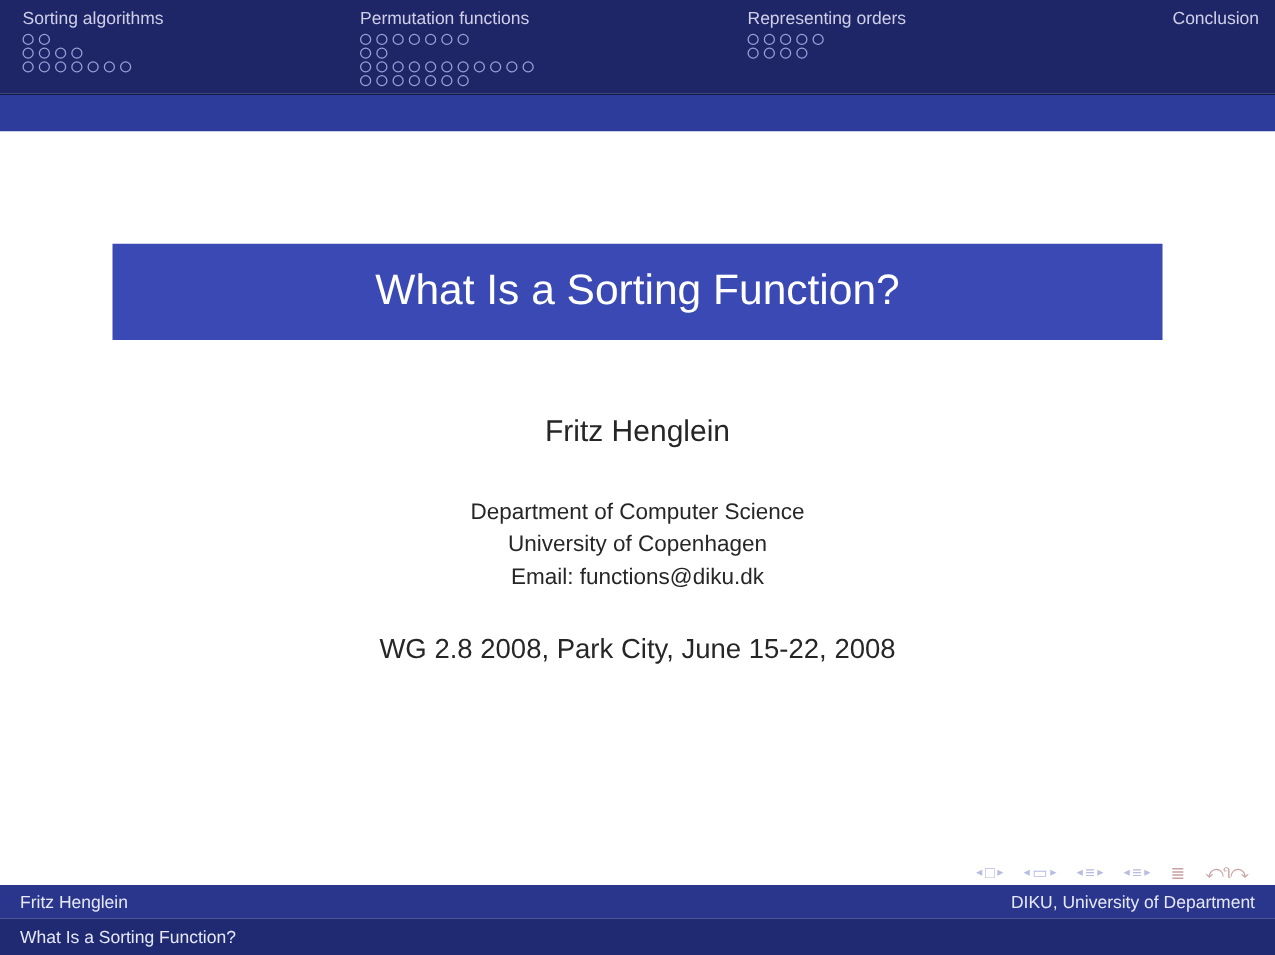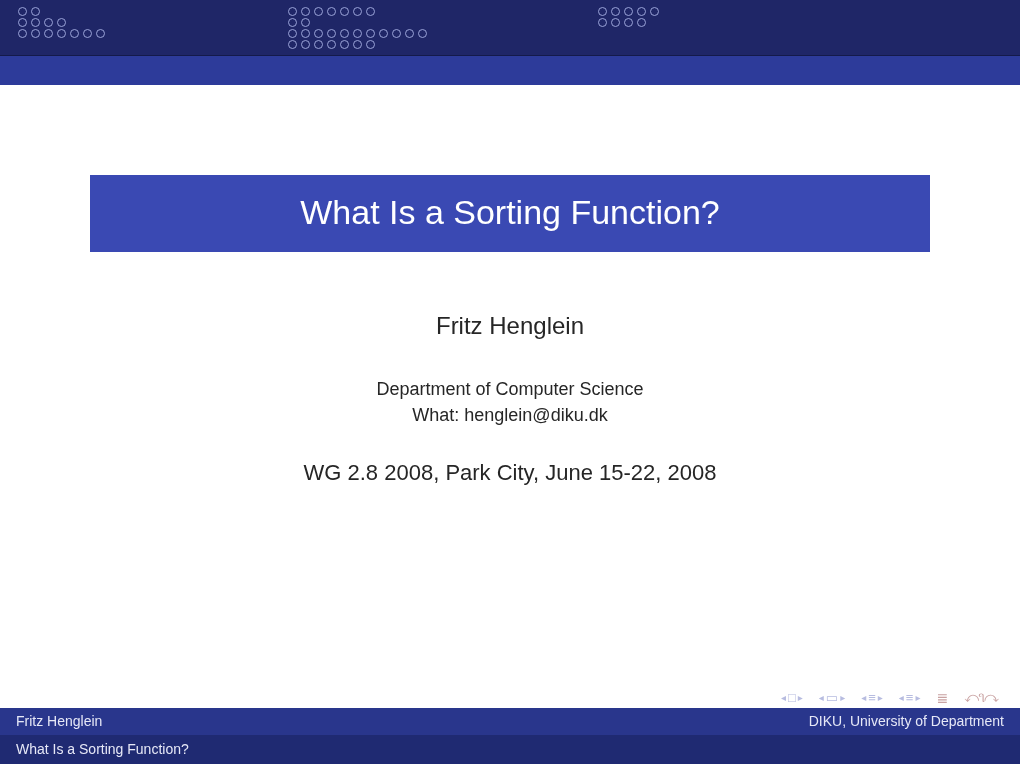--- a/index.html
+++ b/index.html
@@ -106,20 +106,26 @@
     background: var(--footer-darker);
     color:#e6e8f7;
     font-size:14px;
     padding:6px 16px 7px 16px;
   }
 </style>
 </head>
 <body>
 
 <div class="topbar">
+  <div class="nav-row">
+    <div class="nav-col c1"><span class="nav-label">Sorting algorithms</span></div>
+    <div class="nav-col c2"><span class="nav-label">Permutation functions</span></div>
+    <div class="nav-col c3"><span class="nav-label">Representing orders</span></div>
+    <div class="nav-col c4"><span class="nav-label">Conclusion</span></div>
+  </div>
   <div class="dots-row">
     <div class="dots-col c1">
         <div class="dotline">
           <span class="dot"></span>
           <span class="dot"></span>
         </div>
         <div class="dotline">
           <span class="dot"></span>
           <span class="dot"></span>
           <span class="dot"></span>
@@ -190,21 +196,22 @@
     <div class="dots-col c4"></div>
   </div>
 </div>
 <div class="top-accent"></div>
 
 <div class="main">
   <div class="title-banner">What Is a Sorting Function?</div>
   <div class="author">Fritz Henglein</div>
   <div class="affil">
     <div>Department of Computer Science</div>
-    <div>What: henglein@diku.dk</div>
+    <div>University of Copenhagen</div>
+    <div>Email: functions@diku.dk</div>
   </div>
   <div class="venue">WG 2.8 2008, Park City, June 15-22, 2008</div>
 </div>
 
 <div class="nav-symbols">
   <span class="sym-group">
       <span class="tri">◂</span>
       <span class="sym">□</span>
       <span class="tri">▸</span>
     </span>

